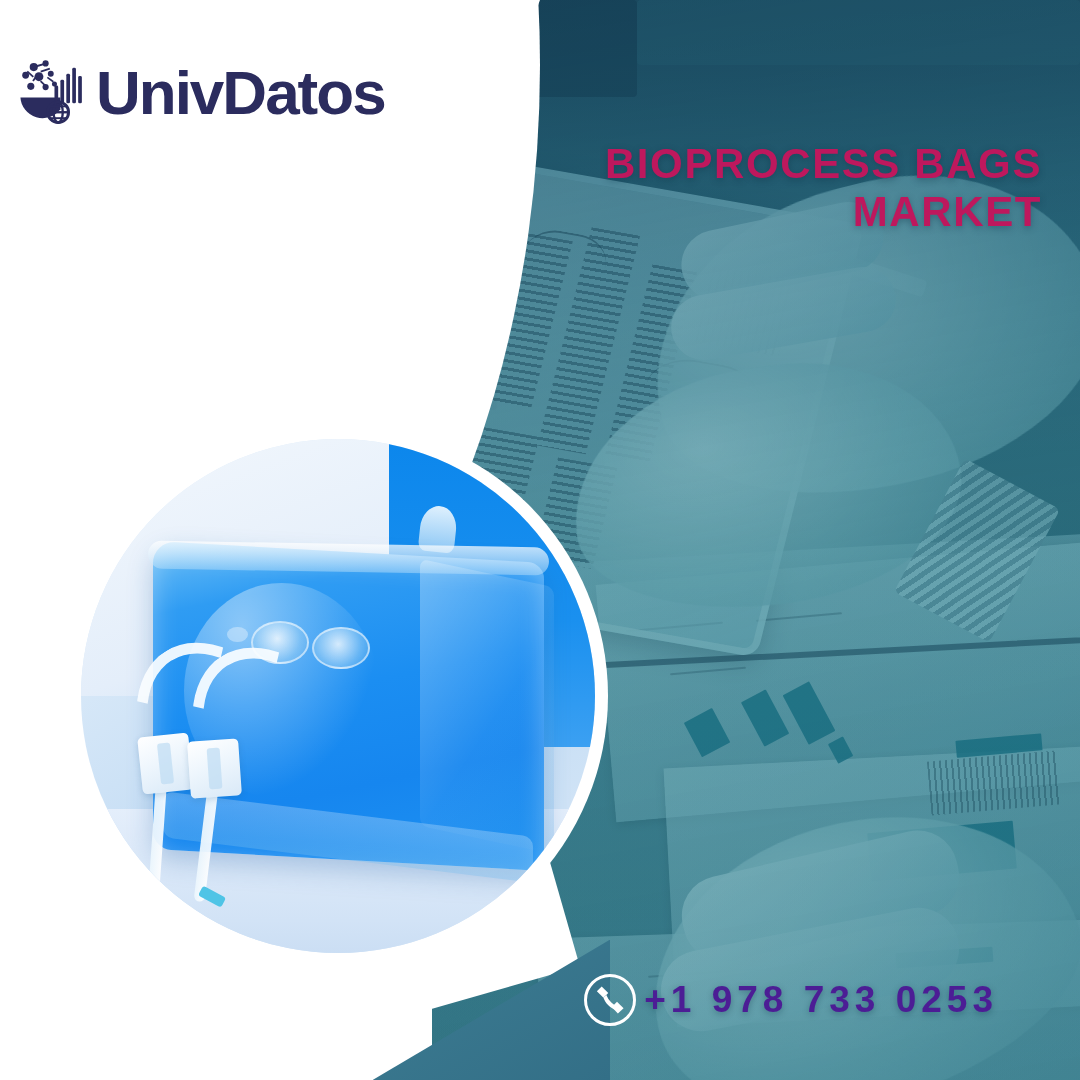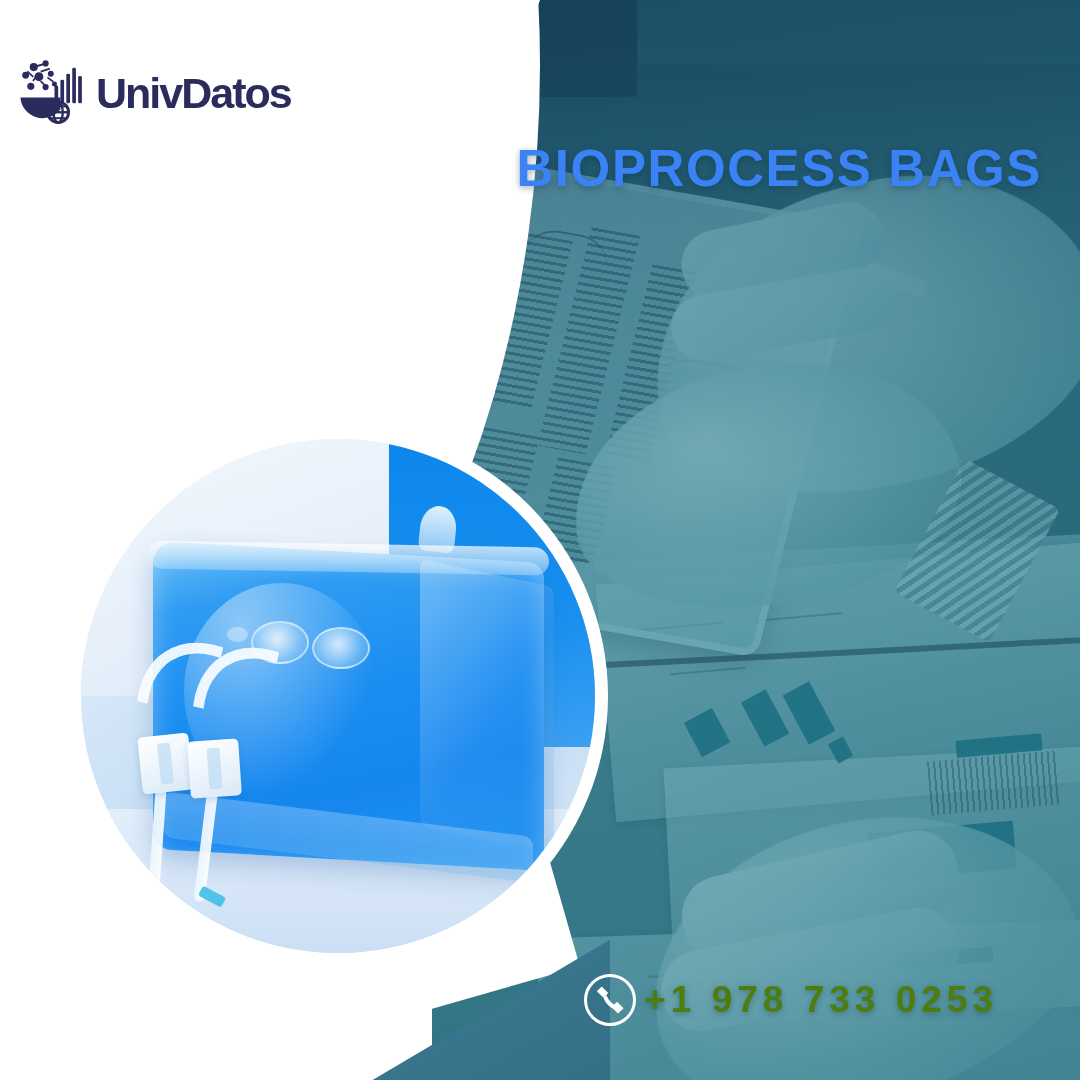--- a/index.html
+++ b/index.html
@@ -192,40 +192,40 @@
 
   
   .logo {
     position: absolute;
     left: 16px; top: 56px;
     display: flex; align-items: center; gap: 6px;
     z-index: 8;
   }
   .logo-mark { width: 74px; height: 74px; flex: 0 0 auto; }
   .logo-text {
-    font-size: 43px;
+    font-size: 62px;
     font-weight: bold;
     color: #2b2c5e;
     letter-spacing: -2.0px;
     line-height: 1;
     white-space: nowrap;
   }
 
   
   .headline {
     position: absolute;
     right: 38px; top: 140px;
     width: 620px;
     text-align: right;
     z-index: 9;
   }
   .headline-line {
-    color: #3b82f6;
+    color: #be185d;
     font-weight: bold;
-    font-size: 51px;
+    font-size: 42px;
     line-height: 1.14;
     letter-spacing: 1.6px;
     text-shadow: 0 2px 7px rgba(10,45,62,0.38);
     white-space: nowrap;
   }
 
   .subhead {
     position: absolute;
     right: 42px; top: 424px;
     width: 470px;
@@ -244,21 +244,21 @@
 
   
   .phone-block {
     position: absolute;
     right: 82px; bottom: 52px;
     display: flex; align-items: center; gap: 6px;
     z-index: 9;
   }
   .phone-icon { width: 56px; height: 56px; flex: 0 0 auto; }
   .phone-number {
-    color: #4d7c0f;
+    color: #4c1d95;
     font-weight: bold;
     font-size: 37px;
     letter-spacing: 5px;
     white-space: nowrap;
     text-shadow: 0 2px 6px rgba(10,45,62,0.35);
   }
 
   
   .product-circle {
     position: absolute;
@@ -488,20 +488,21 @@
         <line x1="43.5" y1="76" x2="70.5" y2="76" stroke="#2b2c5e" stroke-width="3.2"></line>
         <line x1="46" y1="68" x2="68" y2="68" stroke="#2b2c5e" stroke-width="2.6"></line>
         <line x1="46" y1="84" x2="68" y2="84" stroke="#2b2c5e" stroke-width="2.6"></line>
       </g>
     </svg>
     <span class="logo-text">UnivDatos</span>
   </div>
 
   <div class="headline">
     <div class="headline-line">BIOPROCESS BAGS</div>
+    <div class="headline-line">MARKET</div>
   </div>
 
   <div class="subhead">
   </div>
 
   <div class="product-circle">
     <div class="product-photo">
       <div class="prod-bg-left"></div>
       <div class="prod-bg-right"></div>
       <div class="prod-table"></div>

